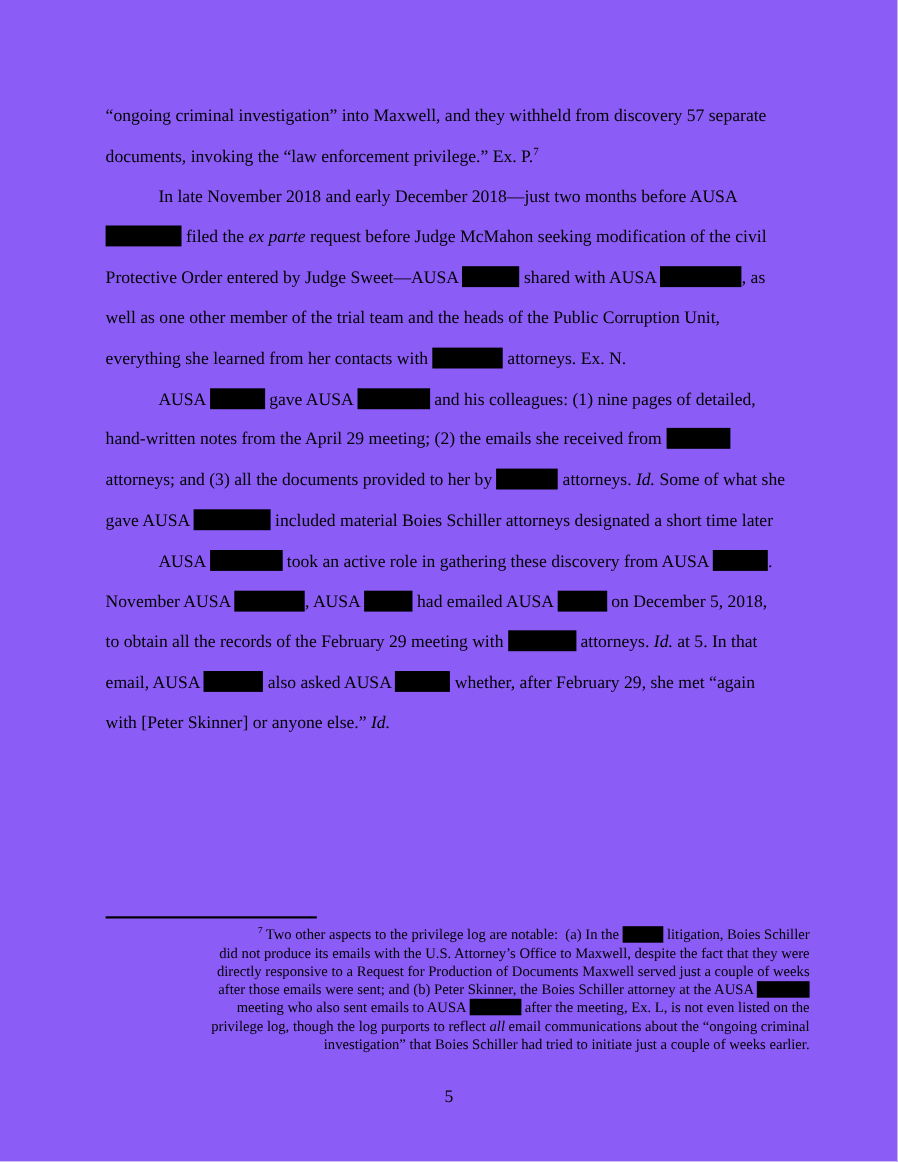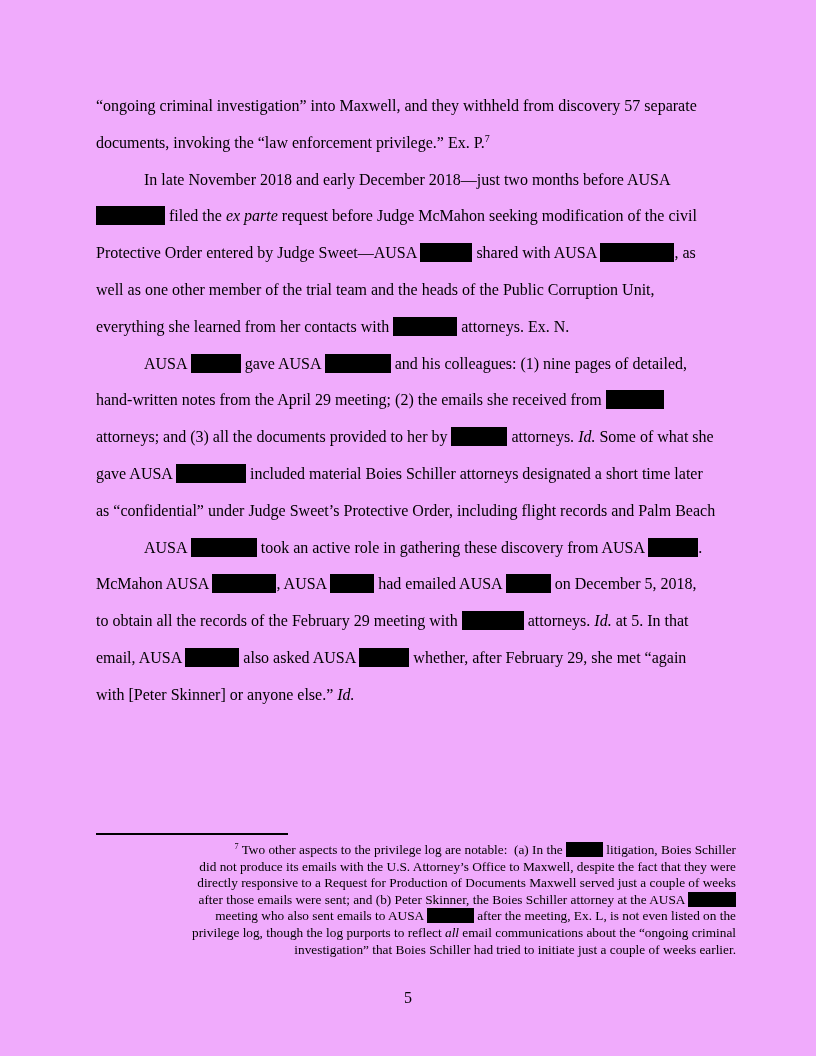--- a/index.html
+++ b/index.html
@@ -4,21 +4,21 @@
 <style>
   html, body {
     margin: 0;
     padding: 0;
     background: #ffffff;
   }
   .page {
     position: relative;
     width: 816px;
     height: 1056px;
-    background: #f0abfc;
+    background: #8b5cf6;
     overflow: hidden;
     font-family: "Liberation Serif", "DejaVu Serif", serif;
     color: #000000;
   }
   .body-text {
     position: absolute;
     left: 96px;
     top: 88px;
     width: 640px;
     font-size: 16px;
@@ -89,23 +89,22 @@
       <div class="line"><span>documents, invoking the “law enforcement privilege.” Ex. P.</span><span class="sup">7</span></div>
       <div class="line"><span class="indent"></span><span>In late November 2018 and early December 2018—just two months before AUSA</span></div>
       <div class="line"><span class="redact" style="width: 69px;"></span><span> filed the </span><span class="i">ex parte</span><span> request before Judge McMahon seeking modification of the civil</span></div>
       <div class="line"><span>Protective Order entered by Judge Sweet—AUSA </span><span class="redact" style="width: 52px;"></span><span> shared with AUSA </span><span class="redact" style="width: 74px;"></span><span>, as</span></div>
       <div class="line"><span>well as one other member of the trial team and the heads of the Public Corruption Unit,</span></div>
       <div class="line"><span>everything she learned from her contacts with </span><span class="redact" style="width: 64px;"></span><span> attorneys. Ex. N.</span></div>
       <div class="line"><span class="indent"></span><span>AUSA </span><span class="redact" style="width: 50px;"></span><span> gave AUSA </span><span class="redact" style="width: 66px;"></span><span> and his colleagues: (1) nine pages of detailed,</span></div>
       <div class="line"><span>hand-written notes from the April 29 meeting; (2) the emails she received from </span><span class="redact" style="width: 58px;"></span></div>
       <div class="line"><span>attorneys; and (3) all the documents provided to her by </span><span class="redact" style="width: 56px;"></span><span> attorneys. </span><span class="i">Id.</span><span> Some of what she</span></div>
       <div class="line"><span>gave AUSA </span><span class="redact" style="width: 70px;"></span><span> included material Boies Schiller attorneys designated a short time later</span></div>
-      <div class="line"><span>as “confidential” under Judge Sweet’s Protective Order, including flight records and Palm Beach</span></div>
       <div class="line"><span class="indent"></span><span>AUSA </span><span class="redact" style="width: 66px;"></span><span> took an active role in gathering these discovery from AUSA </span><span class="redact" style="width: 50px;"></span><span>.</span></div>
-      <div class="line"><span>McMahon AUSA </span><span class="redact" style="width: 64px;"></span><span>, AUSA </span><span class="redact" style="width: 44px;"></span><span> had emailed AUSA </span><span class="redact" style="width: 45px;"></span><span> on December 5, 2018,</span></div>
+      <div class="line"><span>November AUSA </span><span class="redact" style="width: 64px;"></span><span>, AUSA </span><span class="redact" style="width: 44px;"></span><span> had emailed AUSA </span><span class="redact" style="width: 45px;"></span><span> on December 5, 2018,</span></div>
       <div class="line"><span>to obtain all the records of the February 29 meeting with </span><span class="redact" style="width: 62px;"></span><span> attorneys. </span><span class="i">Id.</span><span> at 5. In that</span></div>
       <div class="line"><span>email, AUSA </span><span class="redact" style="width: 54px;"></span><span> also asked AUSA </span><span class="redact" style="width: 50px;"></span><span> whether, after February 29, she met “again</span></div>
       <div class="line"><span>with [Peter Skinner] or anyone else.” </span><span class="i">Id.</span></div>
     </div>
 
   <div class="fn-sep"></div>
 
   <div class="footnote">
       <div class="line"><span class="indent"></span><span class="sup">7</span><span> Two other aspects to the privilege log are notable:  (a) In the </span><span class="redact" style="width: 37px;"></span><span> litigation, Boies Schiller</span></div>
       <div class="line"><span>did not produce its emails with the U.S. Attorney’s Office to Maxwell, despite the fact that they were</span></div>

